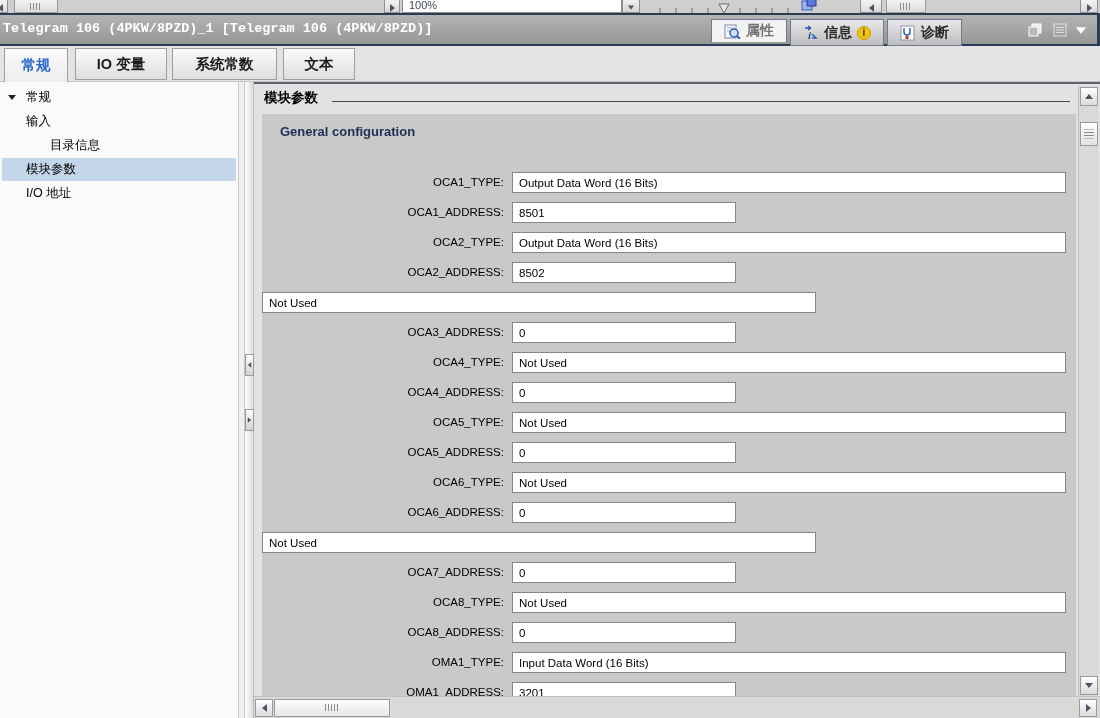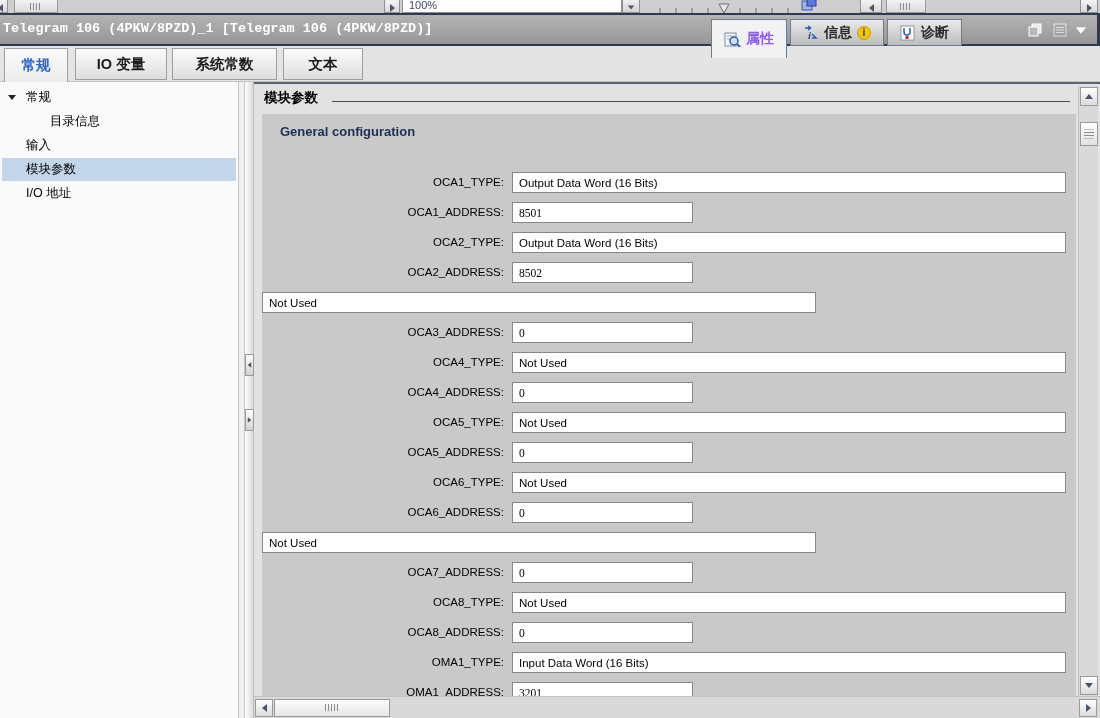--- a/index.html
+++ b/index.html
@@ -26,21 +26,21 @@
   
   .navy-line { position:absolute; left:0; width:1100px; background:#2c3a54; }
 
   
   .titlebar { position:absolute; left:0; top:15px; width:1100px; height:31px; background:linear-gradient(#b4b4b4,#949494); border-right:3px solid #2c3a54; }
   .titlebar .tb-border { position:absolute; left:0; bottom:0; width:100%; height:2px; background:#2c3a54; }
   .tb-title { position:absolute; left:3px; top:6px; font-size:13.5px; font-weight:bold; color:#ffffff; white-space:nowrap;font-family:Liberation Mono, monospace; }
   .insp-tabs { position:absolute; right:135px; top:4px; height:29px; display:flex; z-index:3; }
   .insp-tab { height:27px; margin-left:3px; display:flex; align-items:center; gap:5px; padding:0 12px;
               background:linear-gradient(#e9e9e9,#bdbdbd); border:1px solid #6f7c90; font-size:14px; font-weight:bold; color:#2b2b2b; }
-  .insp-tab.selected { background:#f2f2f2; height:39px; border-bottom:none; z-index:4; color:#8b5cf6; }
+  .insp-tab.selected { background:#f2f2f2; height:23px; border-bottom:none; z-index:4; color:#737373; }
   .badge { width:14px; height:14px; border-radius:50%; background:#f4c400; border:1px solid #c89b00; color:#233a63; font-size:10px; font-weight:bold; display:flex; align-items:center; justify-content:center; line-height:1; }
   .win-icons { position:absolute; right:12px; top:7px; display:flex; gap:9px; align-items:center; z-index:3; }
 
   
   .tabstrip { position:absolute; left:0; top:46px; width:1100px; height:36px; background:#e4e4e4; border-bottom:1px solid #c2c2c2; }
   .cat-tab { position:absolute; top:2px; height:32px; display:flex; align-items:center; justify-content:center;
              background:linear-gradient(#fbfbfb,#dedede); border:1px solid #9e9e9e; font-size:14.5px; font-weight:bold; color:#1c1c1c; }
   .cat-tab.selected { background:linear-gradient(#fafafa,#ededed); color:#2667c8; height:34px; border-bottom:none; }
 
   
@@ -62,21 +62,21 @@
   .heading { font-size:13.5px; font-weight:bold; color:#000; white-space:nowrap; }
   .heading-line { flex:1; border-bottom:1px solid #4a4a4a; margin-left:14px; height:14px; }
 
   .section { position:absolute; left:8px; top:30px; width:814px; height:582px; background:#c9c9c9; overflow:hidden; }
   .section-title { padding:10px 0 0 18px; font-size:13px; font-weight:bold; color:#1a3055; }
   .rows { position:absolute; left:0; top:58px; right:0; }
   .form-row { height:30px; display:flex; align-items:flex-start; }
   .f-label { width:250px; text-align:right; padding-right:8px; font-size:11.5px; color:#000; padding-top:4px; white-space:nowrap; }
   .f-input { height:21px; background:#ffffff; border:1px solid #878787; font-family:"Liberation Sans",sans-serif; font-size:11.5px; color:#000; padding:0 0 0 6px; }
   .f-input.wide { width:554px; }
-  .f-input.narrow { width:181px;font-family:Liberation Serif, serif; }
+  .f-input.narrow { width:224px; }
 
   
   .vscroll { position:absolute; right:2px; top:2px; width:20px; height:610px; background:#d9d9d9; border-left:1px solid #c2c2c2; }
   .sb-btn { position:absolute; left:1px; width:18px; height:19px; background:linear-gradient(#ffffff,#dadada); border:1px solid #9a9a9a; display:flex; align-items:center; justify-content:center; }
   .vthumb { position:absolute; left:1px; top:36px; width:18px; height:24px; background:linear-gradient(#ffffff,#e2e2e2); border:1px solid #9a9a9a; }
   .grip-h { position:absolute; left:50%; top:50%; transform:translate(-50%,-50%); width:10px; height:9px;
             background:repeating-linear-gradient(180deg,#8a8a8a 0 1px,transparent 1px 3px); }
   .hscroll { position:absolute; left:0; bottom:0; width:846px; height:22px; background:#d9d9d9; border-top:1px solid #c2c2c2; }
   .hs-btn { position:absolute; top:2px; width:18px; height:18px; background:linear-gradient(#ffffff,#dadada); border:1px solid #9a9a9a; display:flex; align-items:center; justify-content:center; }
   .hthumb { position:absolute; left:20px; top:2px; width:116px; height:18px; background:linear-gradient(#fdfdfd,#e6e6e6); border:1px solid #9a9a9a; }
@@ -177,35 +177,35 @@
           <line x1="4" y1="10.5" x2="12" y2="10.5" stroke="#ffffff"></line>
       </svg>
       <span class="arr arr-down" style="border-top-color:#ffffff; transform:scale(1.3);"></span>
     </div>
   </div>
 
   <div class="tabstrip">
     <div class="cat-tab selected" style="left:4px; width:64px;">常规</div>
     <div class="cat-tab" style="left:75px; width:92px;text-align:center;">IO 变量</div>
     <div class="cat-tab" style="left:172px; width:105px;">系统常数</div>
-    <div class="cat-tab" style="left:283px; width:80px;">文本</div>
+    <div class="cat-tab" style="left:283px; width:72px;">文本</div>
   </div>
 
   <div class="content">
 
     <div class="nav-tree">
       <div class="tree-item" style="margin-top:4px;">
         <span class="expander"></span>
         <span>常规</span>
       </div>
+      <div class="tree-item">
+        <span>输入</span>
+      </div>
       <div class="tree-item child">
         <span>目录信息</span>
-      </div>
-      <div class="tree-item">
-        <span>输入</span>
       </div>
       <div class="tree-item selected">
         <span>模块参数</span>
       </div>
       <div class="tree-item">
         <span>I/O 地址</span>
       </div>
     </div>
 
     <div class="tree-scroll"></div>

